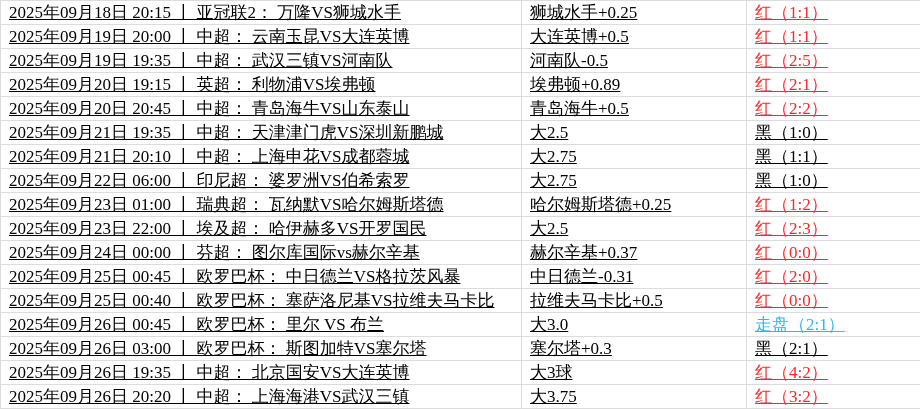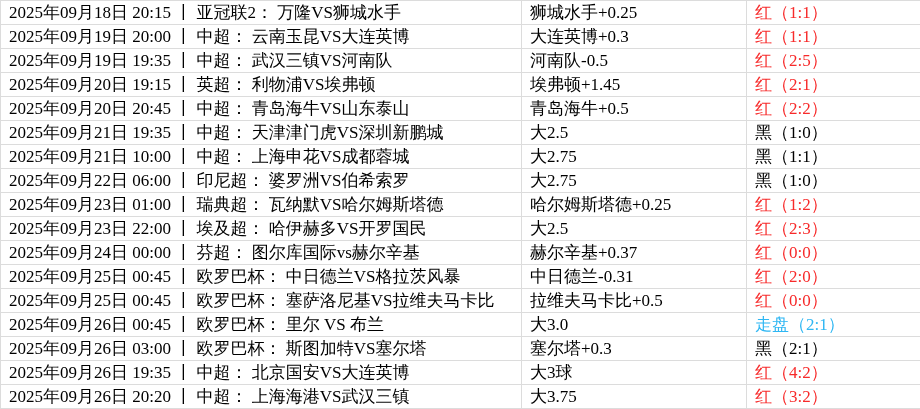--- a/index.html
+++ b/index.html
@@ -21,20 +21,21 @@
     border: 1px solid #dcdcdc;
     height: 23px;
     line-height: 23px;
     font-size: 17px;
     color: #000000;
     padding: 0 4px 0 8px;
     white-space: nowrap;
     overflow: hidden;
     vertical-align: middle;
     background: #ffffff;
+    text-decoration: underline;
   }
   td.col-info   { width: 508px; }
   td.col-pick   { width: 212px; }
   td.col-result { width: 165px; }
 </style>
 </head>
 <body>
 
 <table class="record-table">
   <tbody>
@@ -47,21 +48,21 @@
     </td>
     <td class="col-result" style="color: rgb(247, 42, 42);">
       <span>红（1:1）</span>
     </td>
   </tr>
       <tr>
     <td class="col-info">
       <span>2025年09月19日 20:00 丨 中超： 云南玉昆VS大连英博</span>
     </td>
     <td class="col-pick">
-      <span>大连英博+0.3</span>
+      <span>大连英博+0.5</span>
     </td>
     <td class="col-result" style="color: rgb(247, 42, 42);">
       <span>红（1:1）</span>
     </td>
   </tr>
       <tr>
     <td class="col-info">
       <span>2025年09月19日 19:35 丨 中超： 武汉三镇VS河南队</span>
     </td>
     <td class="col-pick">
@@ -69,21 +70,21 @@
     </td>
     <td class="col-result" style="color: rgb(247, 42, 42);">
       <span>红（2:5）</span>
     </td>
   </tr>
       <tr>
     <td class="col-info">
       <span>2025年09月20日 19:15 丨 英超： 利物浦VS埃弗顿</span>
     </td>
     <td class="col-pick">
-      <span>埃弗顿+1.45</span>
+      <span>埃弗顿+0.89</span>
     </td>
     <td class="col-result" style="color: rgb(247, 42, 42);">
       <span>红（2:1）</span>
     </td>
   </tr>
       <tr>
     <td class="col-info">
       <span>2025年09月20日 20:45 丨 中超： 青岛海牛VS山东泰山</span>
     </td>
     <td class="col-pick">
@@ -99,21 +100,21 @@
     </td>
     <td class="col-pick">
       <span>大2.5</span>
     </td>
     <td class="col-result" style="color: rgb(0, 0, 0);">
       <span>黑（1:0）</span>
     </td>
   </tr>
       <tr>
     <td class="col-info">
-      <span>2025年09月21日 10:00 丨 中超： 上海申花VS成都蓉城</span>
+      <span>2025年09月21日 20:10 丨 中超： 上海申花VS成都蓉城</span>
     </td>
     <td class="col-pick">
       <span>大2.75</span>
     </td>
     <td class="col-result" style="color: rgb(0, 0, 0);">
       <span>黑（1:1）</span>
     </td>
   </tr>
       <tr>
     <td class="col-info">
@@ -165,21 +166,21 @@
     </td>
     <td class="col-pick">
       <span>中日德兰-0.31</span>
     </td>
     <td class="col-result" style="color: rgb(247, 42, 42);">
       <span>红（2:0）</span>
     </td>
   </tr>
       <tr>
     <td class="col-info">
-      <span>2025年09月25日 00:45 丨 欧罗巴杯： 塞萨洛尼基VS拉维夫马卡比</span>
+      <span>2025年09月25日 00:40 丨 欧罗巴杯： 塞萨洛尼基VS拉维夫马卡比</span>
     </td>
     <td class="col-pick">
       <span>拉维夫马卡比+0.5</span>
     </td>
     <td class="col-result" style="color: rgb(247, 42, 42);">
       <span>红（0:0）</span>
     </td>
   </tr>
       <tr>
     <td class="col-info">

